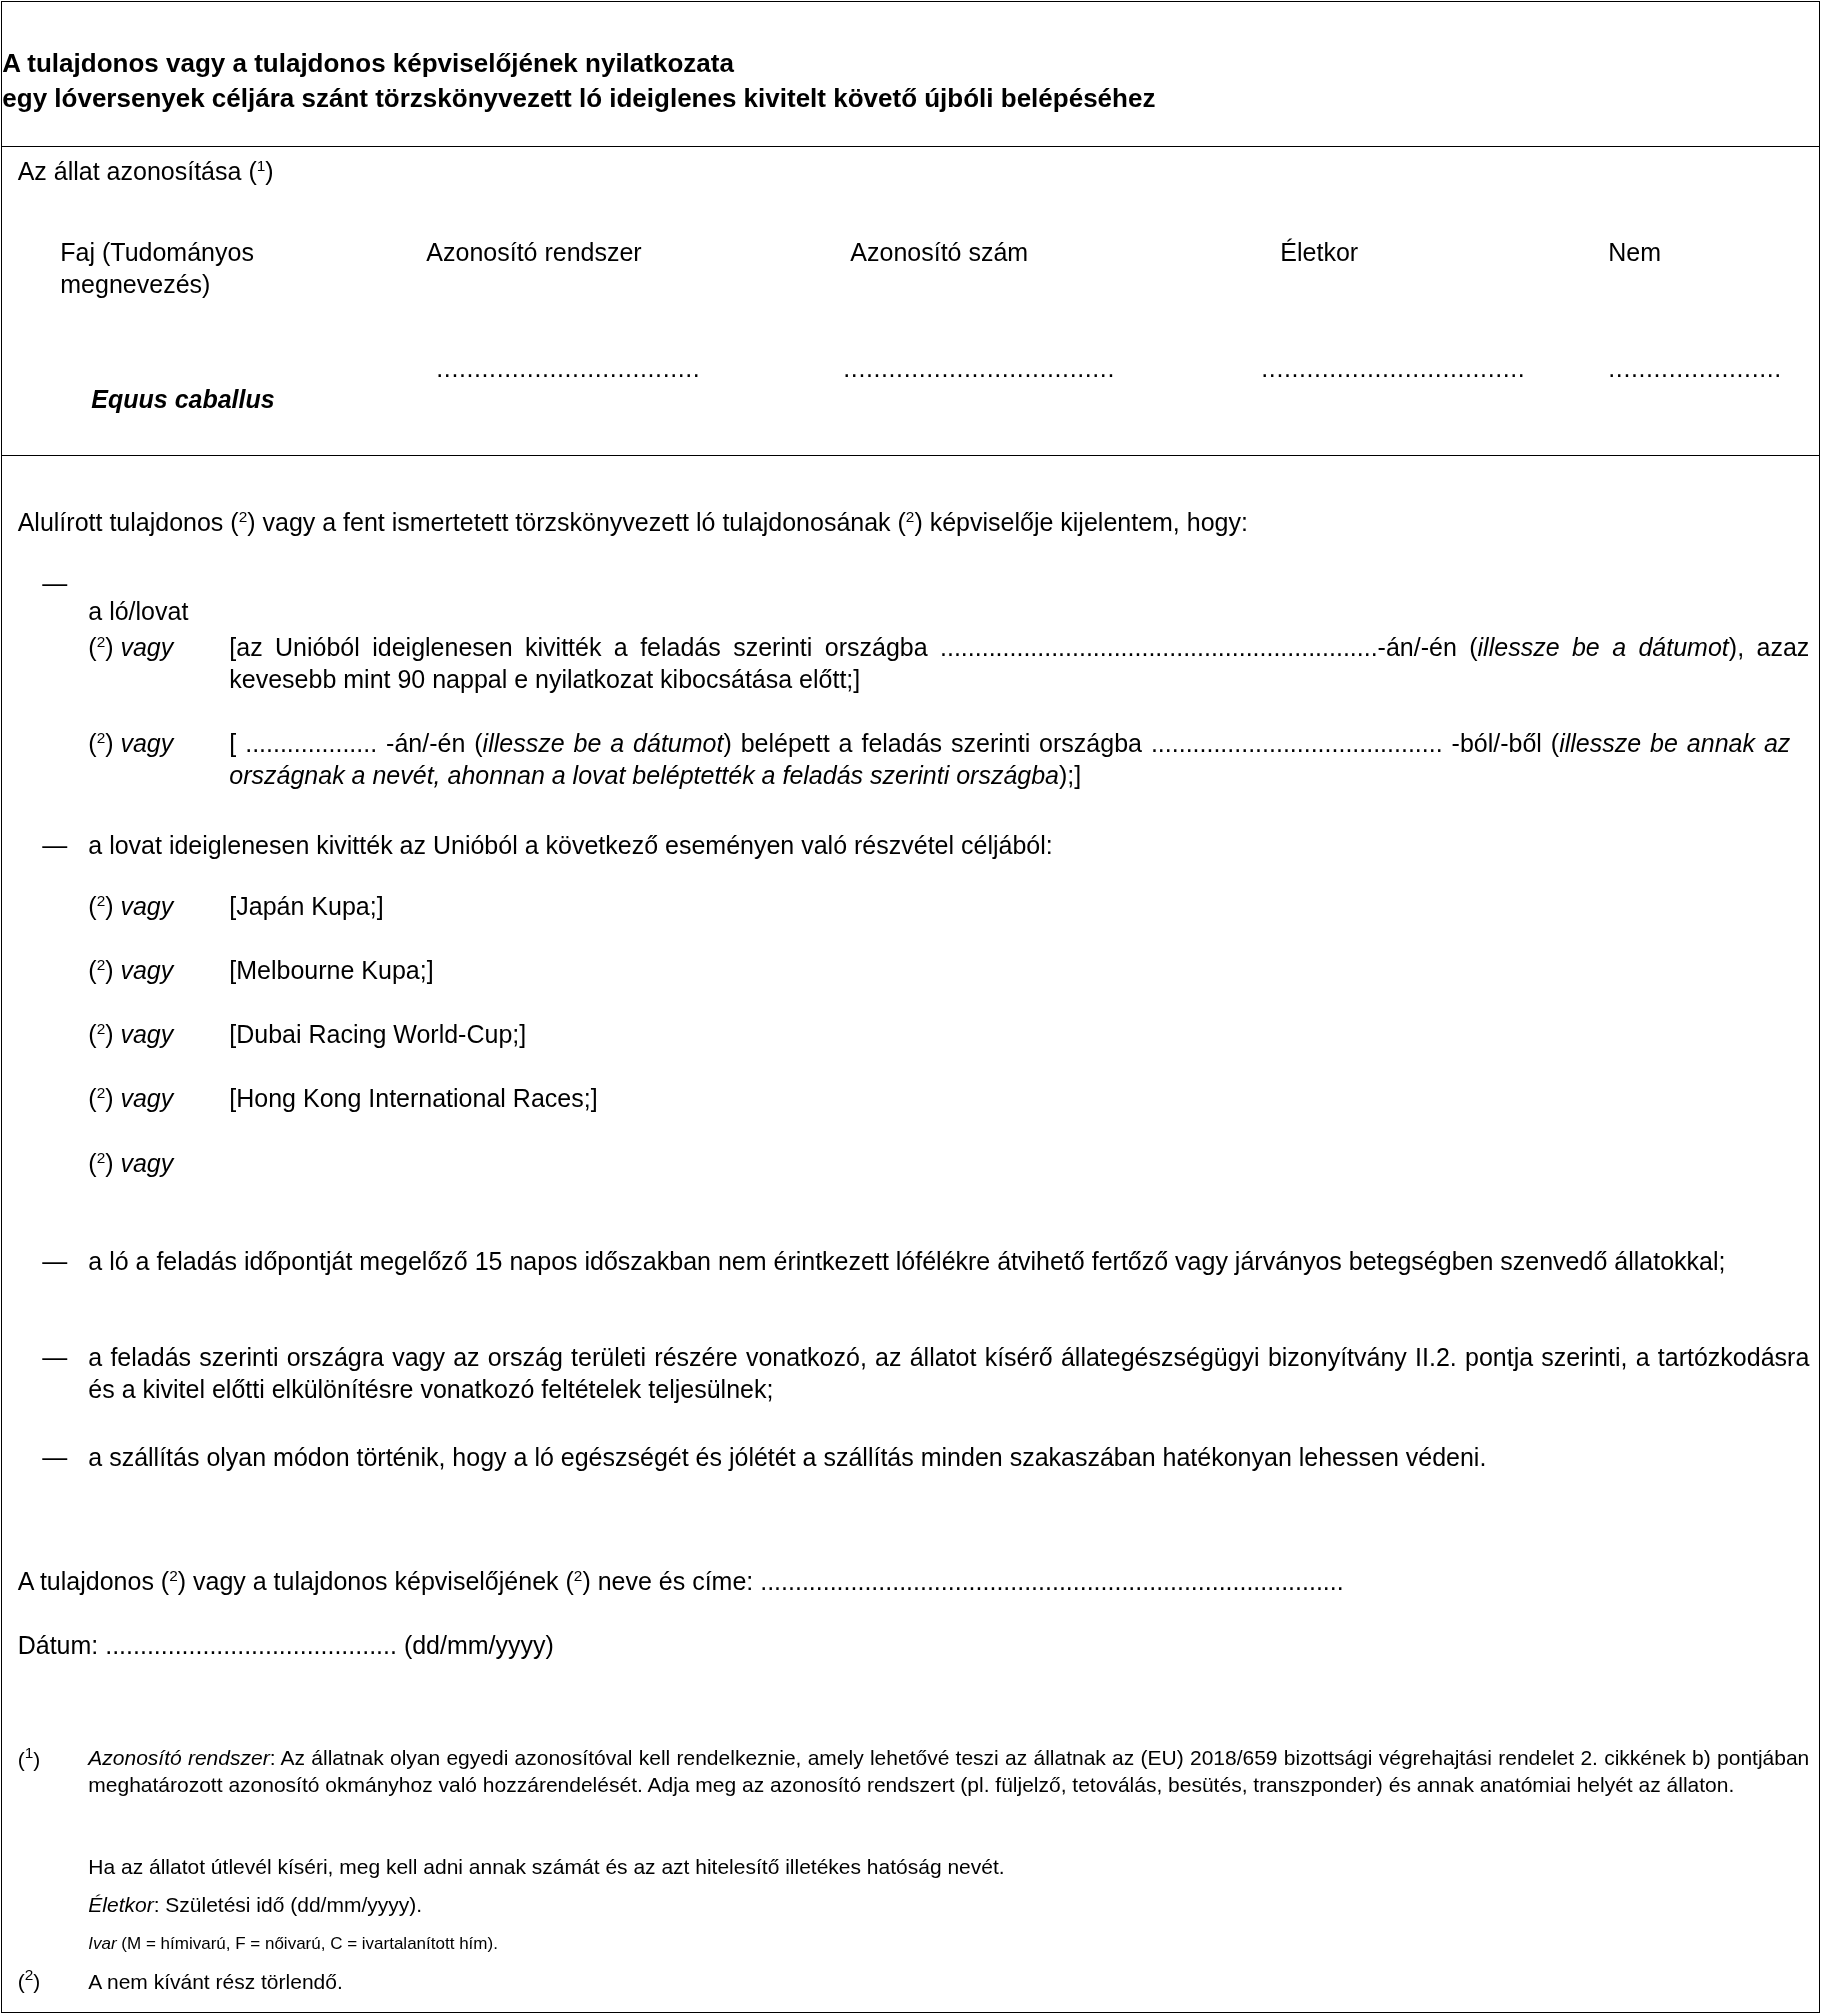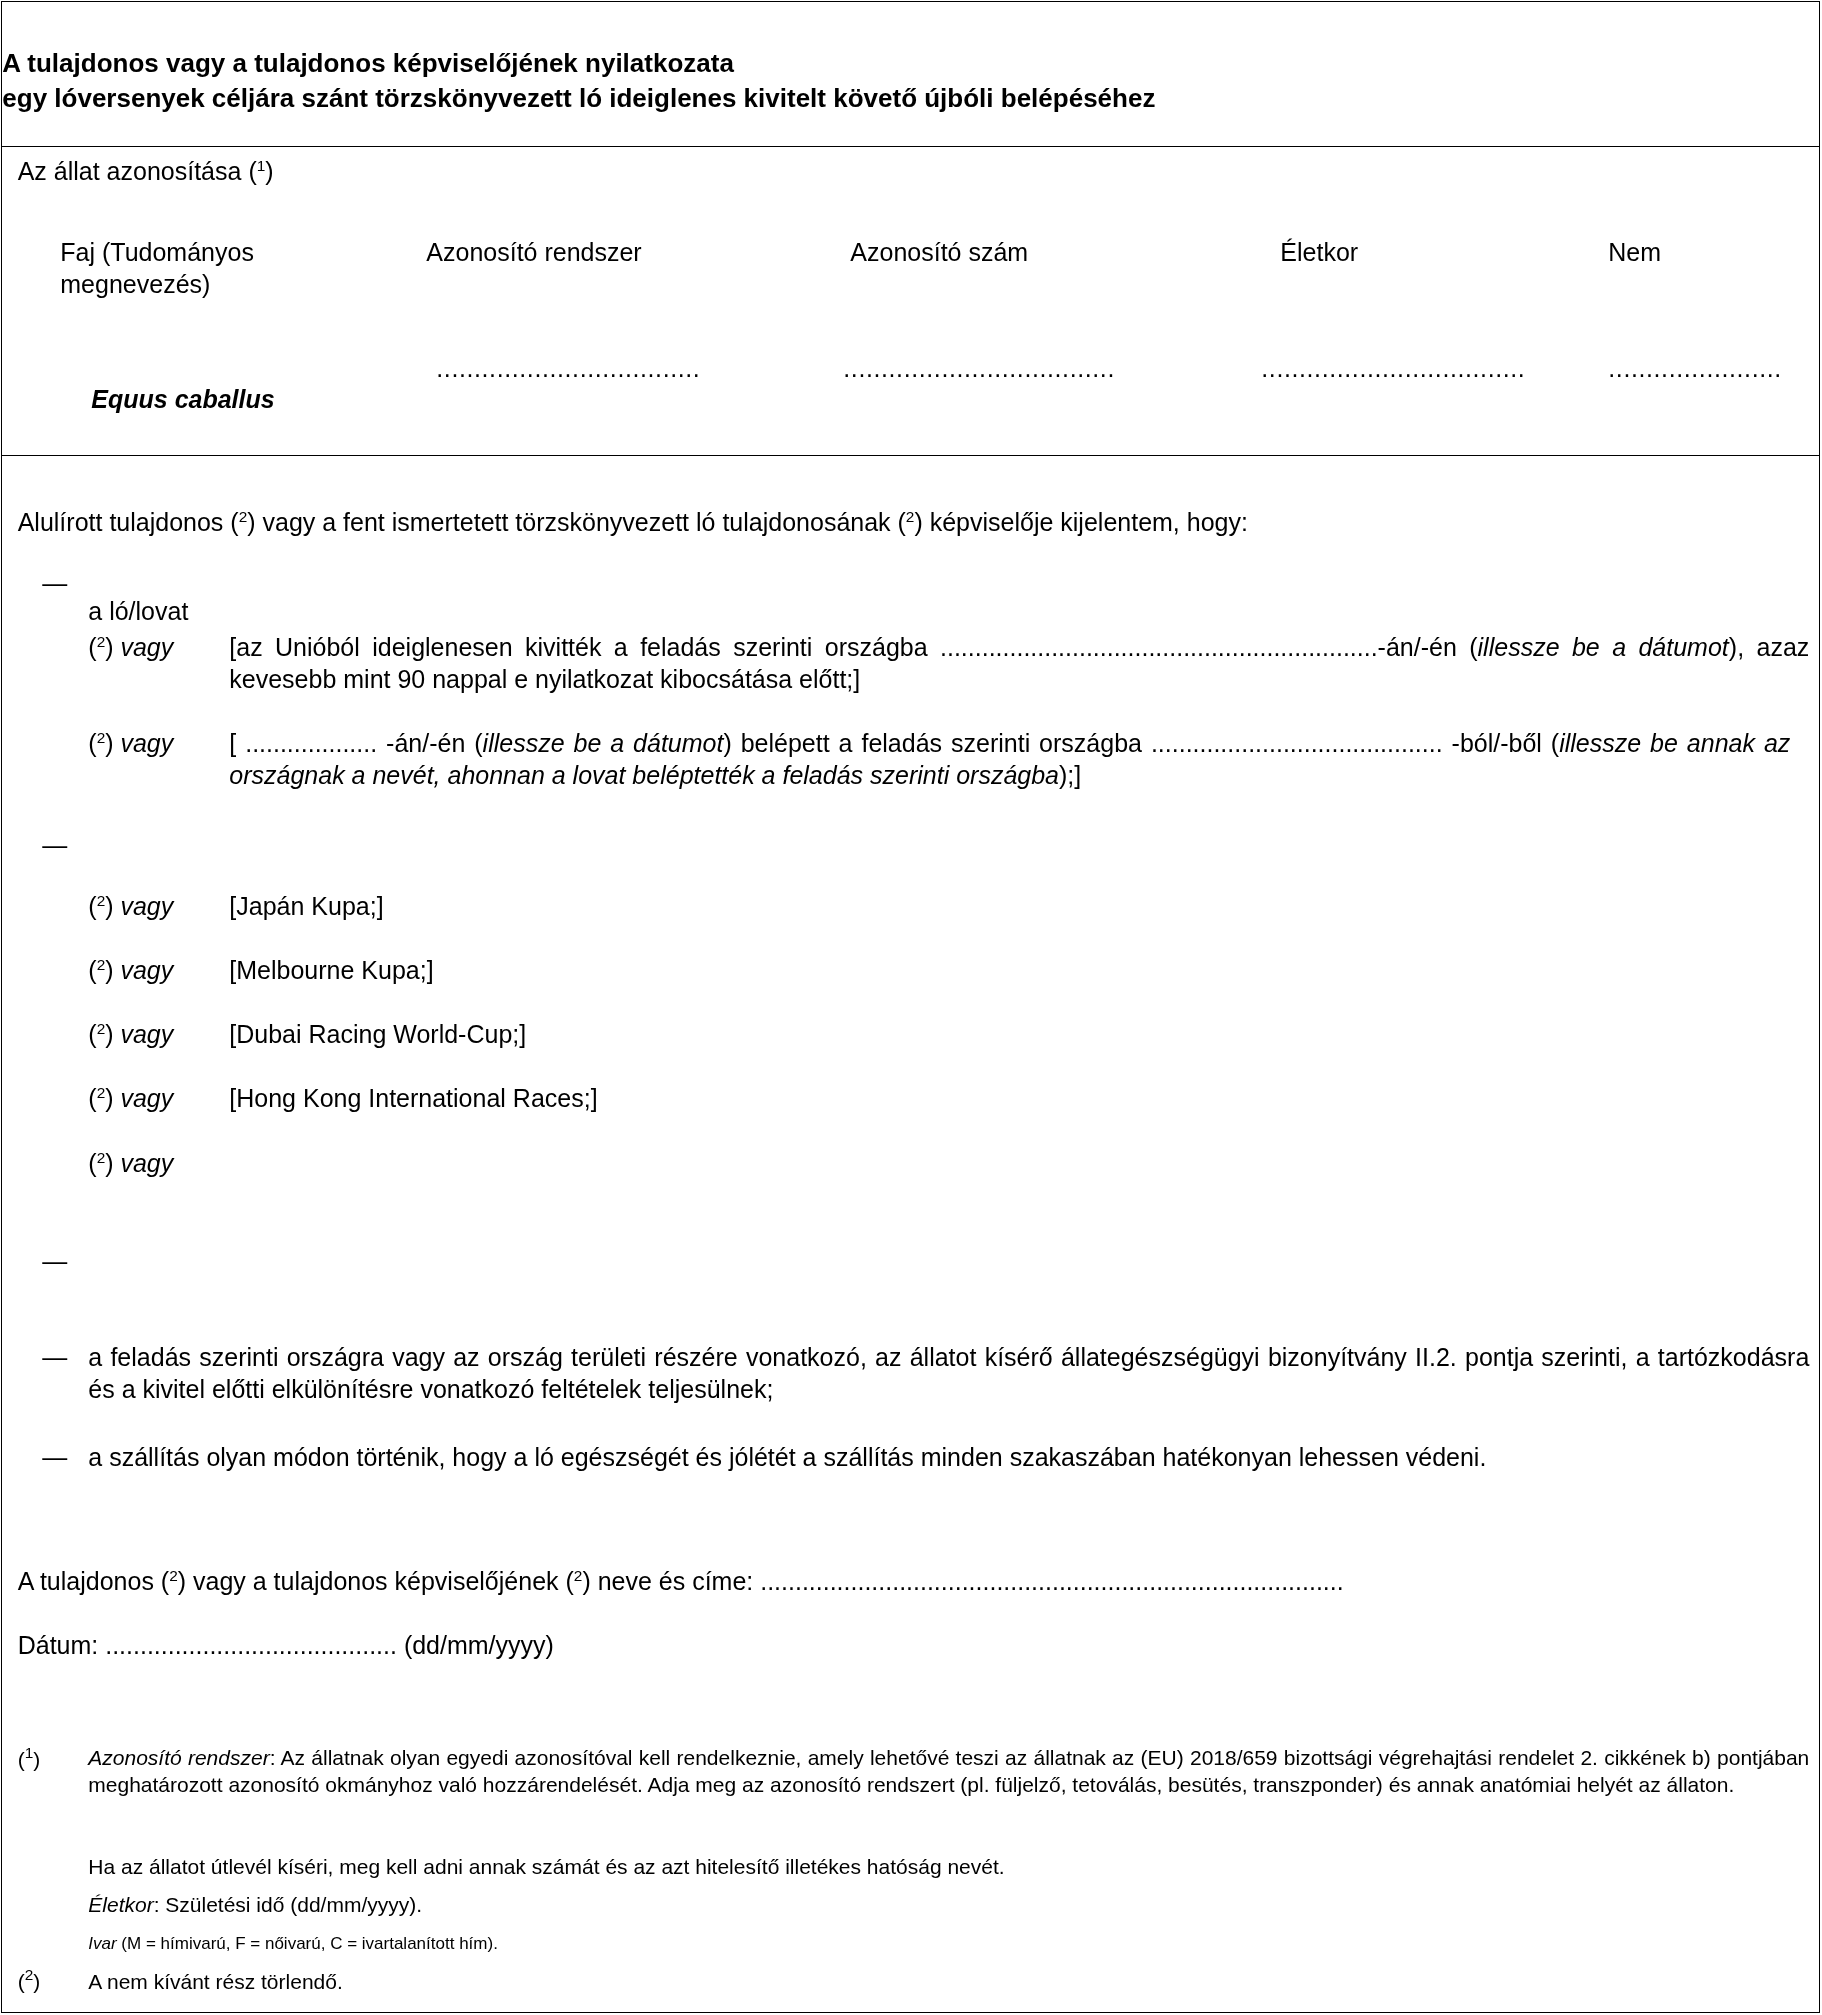--- a/index.html
+++ b/index.html
@@ -46,32 +46,34 @@
   <div class="txt" style="left:40px; top:565px;">—</div>
   <div class="txt" style="left:86px; top:565px;margin-top:28px;">a ló/lovat</div>
 
   <div class="txt" style="left:86px; top:629px;">(<sup>2</sup>) <i>vagy</i></div>
   <div class="txt just" style="left:227px; top:629px; width:1580px;"><span>[az Unióból ideiglenesen kivitték a feladás szerinti országba ...............................................................-án/-én (</span><i>illessze be a dátumot</i><span>), azaz kevesebb mint 90 nappal e nyilatkozat kibocsátása előtt;]</span></div>
 
   <div class="txt" style="left:86px; top:725px;">(<sup>2</sup>) <i>vagy</i></div>
   <div class="txt just" style="left:227px; top:725px; width:1561px;"><span>[ ................... -án/-én (</span><i>illessze be a dátumot</i><span>) belépett a feladás szerinti országba .......................................... -ból/-ből (</span><i>illessze be annak az országnak a nevét, ahonnan a lovat beléptették a feladás szerinti országba</i><span>);]</span></div>
 
   <div class="txt" style="left:40px; top:827px;">—</div>
+  <div class="txt" style="left:86px; top:827px;">a lovat ideiglenesen kivitték az Unióból a következő eseményen való részvétel céljából:</div>
 
   <div class="txt" style="left:86px; top:888px;">(<sup>2</sup>) <i>vagy</i></div>
   <div class="txt" style="left:227px; top:888px;">[Japán Kupa;]</div>
   <div class="txt" style="left:86px; top:952px;">(<sup>2</sup>) <i>vagy</i></div>
   <div class="txt" style="left:227px; top:952px;">[Melbourne Kupa;]</div>
   <div class="txt" style="left:86px; top:1016px;">(<sup>2</sup>) <i>vagy</i></div>
   <div class="txt" style="left:227px; top:1016px;">[Dubai Racing World-Cup;]</div>
   <div class="txt" style="left:86px; top:1080px;">(<sup>2</sup>) <i>vagy</i></div>
   <div class="txt" style="left:227px; top:1080px;">[Hong Kong International Races;]</div>
   <div class="txt" style="left:86px; top:1145px;">(<sup>2</sup>) <i>vagy</i></div>
 
   <div class="txt" style="left:40px; top:1243px;">—</div>
+  <div class="txt just" style="left:86px; top:1243px; width:1721px;">a ló a feladás időpontját megelőző 15 napos időszakban nem érintkezett lófélékre átvihető fertőző vagy járványos betegségben szenvedő állatokkal;</div>
 
   <div class="txt" style="left:40px; top:1339px;">—</div>
   <div class="txt just" style="left:86px; top:1339px; width:1721px;">a feladás szerinti országra vagy az ország területi részére vonatkozó, az állatot kísérő állategészségügyi bizonyítvány II.2. pontja szerinti, a tartózkodásra és a kivitel előtti elkülönítésre vonatkozó feltételek teljesülnek;</div>
 
   <div class="txt" style="left:40px; top:1439px;">—</div>
   <div class="txt" style="left:86px; top:1439px; width:1721px;">a szállítás olyan módon történik, hogy a ló egészségét és jólétét a szállítás minden szakaszában hatékonyan lehessen védeni.</div>
 
   <div class="txt" style="left:15.4px; top:1563px; width:1786px;"><span>A tulajdonos (</span><sup>2</sup><span>) vagy a tulajdonos képviselőjének (</span><sup>2</sup><span>) neve és címe: ....................................................................................</span></div>
   <div class="txt" style="left:15.4px; top:1627px;">Dátum: .......................................... (dd/mm/yyyy)</div>
 

